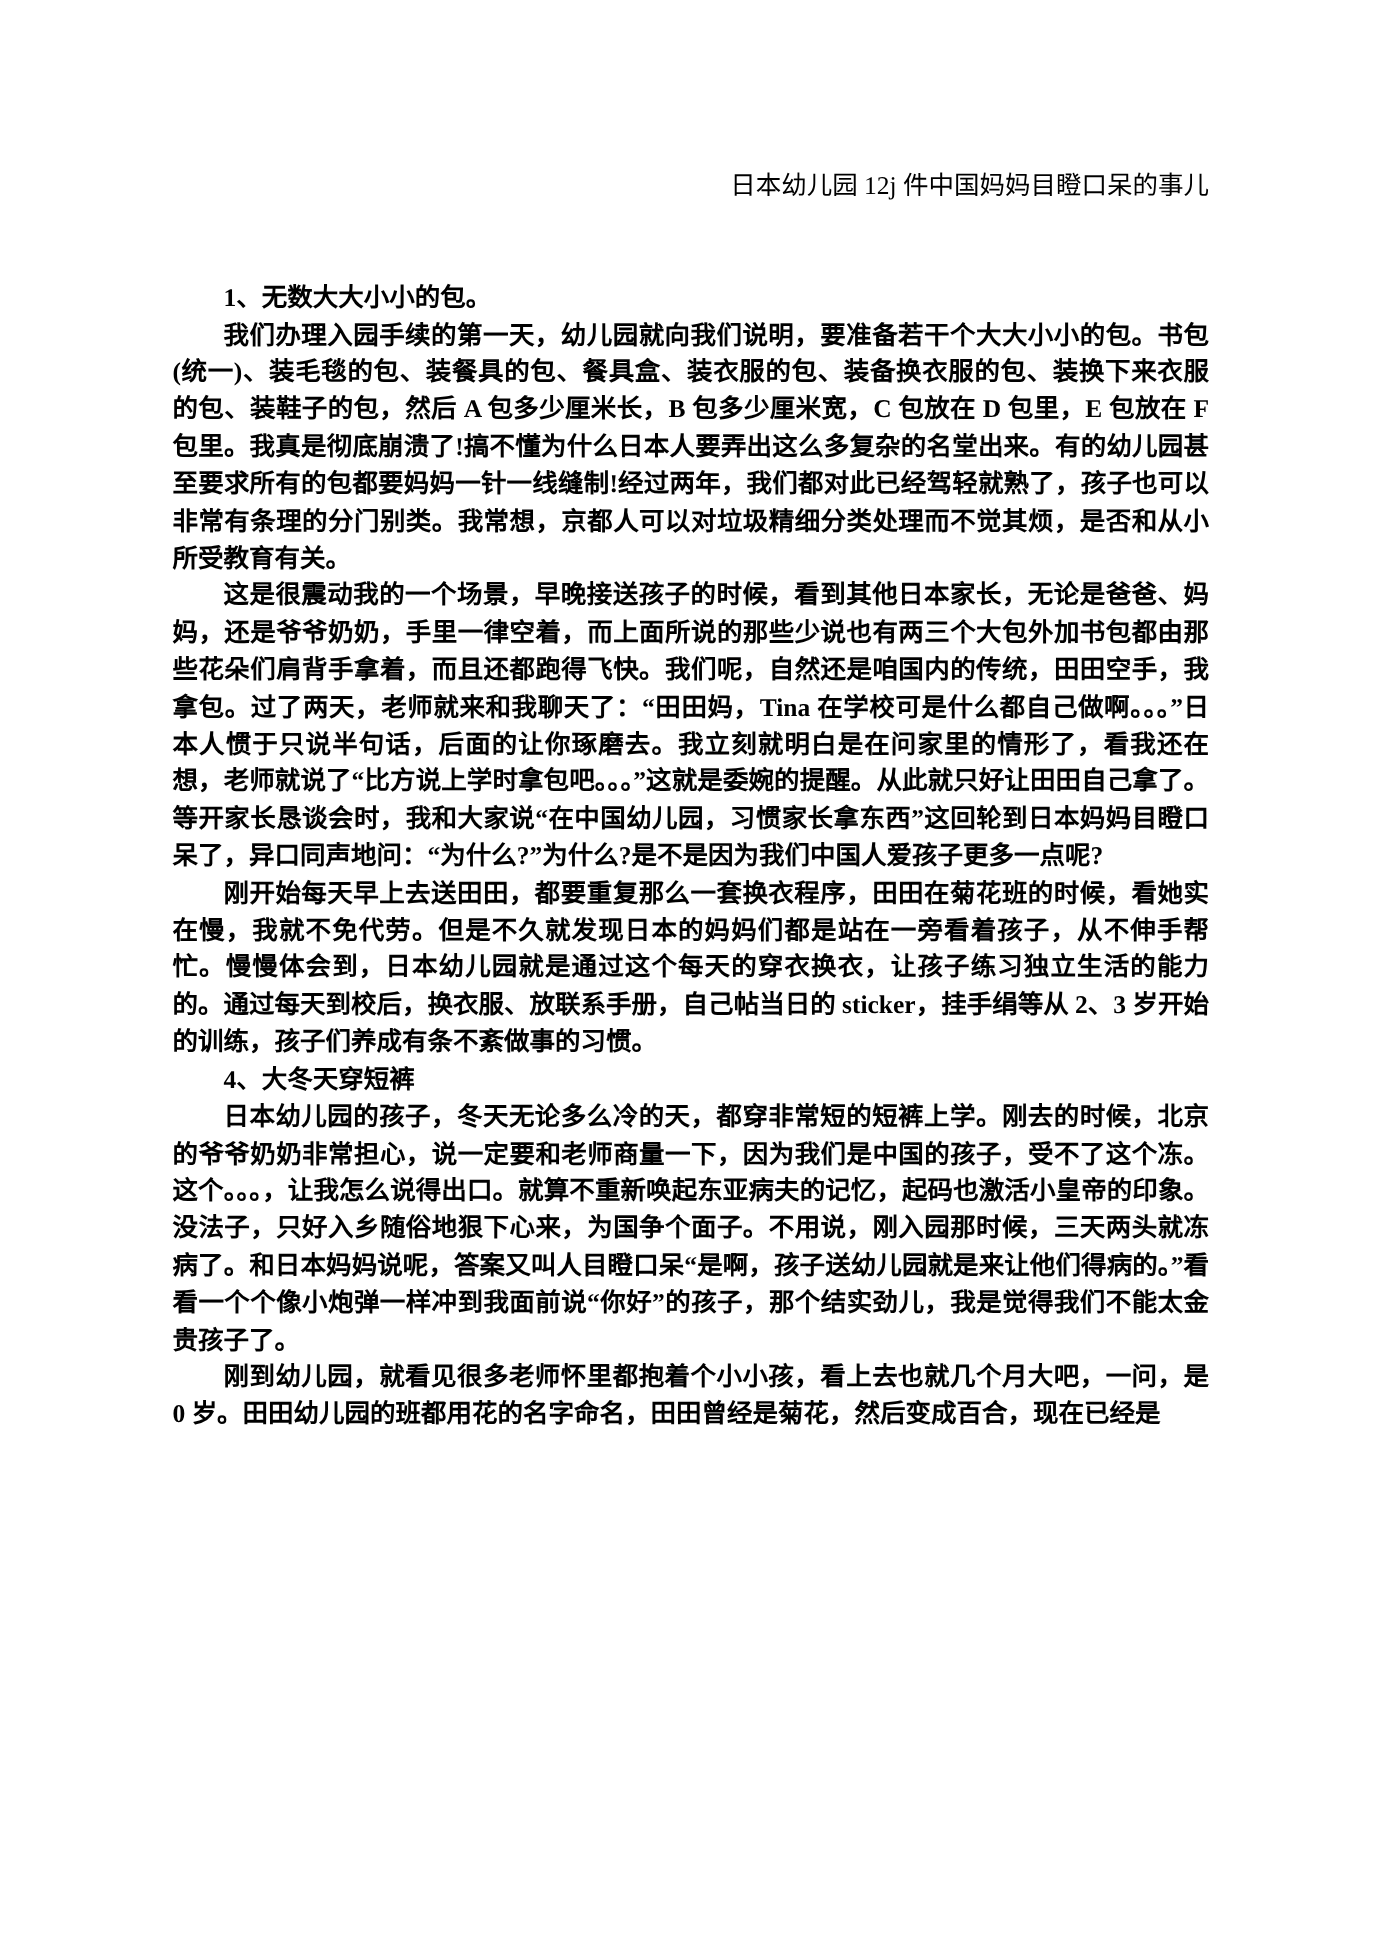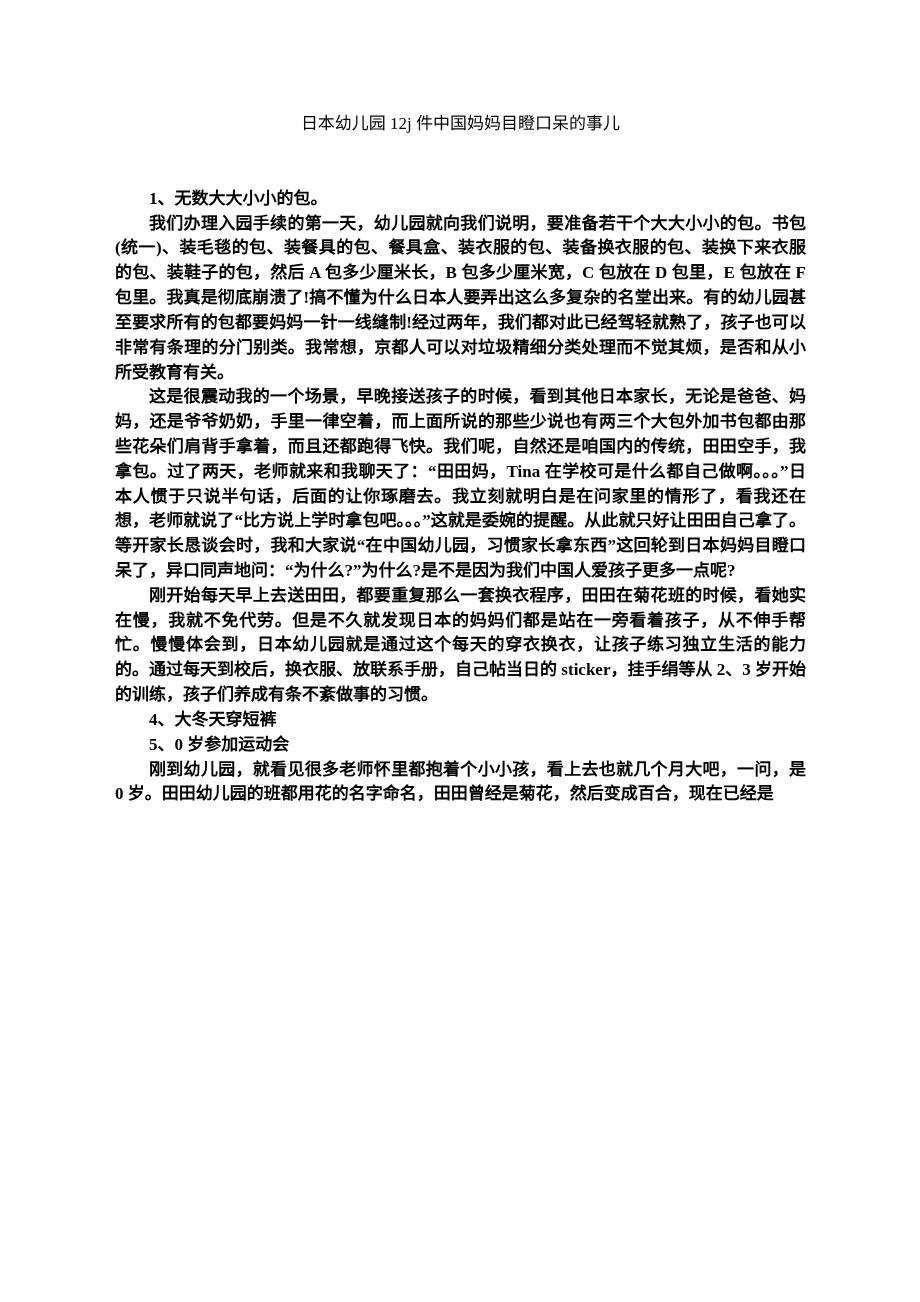--- a/index.html
+++ b/index.html
@@ -14,21 +14,21 @@
     height: 1302px;
     overflow: hidden;
     background: #ffffff;
     padding: 112px 114px 40px 115px;
   }
   .doc-title {
     font-size: 17px;
     font-weight: normal;
     line-height: 1.46;
     margin-bottom: 50px;
-    text-align: center;
+    text-align: right;
   }
   .para {
     font-size: 17px;
     line-height: 1.46;
     text-align: justify;
     text-indent: 2em;
     word-break: break-all;
     font-weight: bold;
   }
 </style>
@@ -39,16 +39,16 @@
   <h1 class="doc-title">日本幼儿园 12j 件中国妈妈目瞪口呆的事儿</h1>
 
   <p class="para">1、无数大大小小的包。</p>
   <p class="para">我们办理入园手续的第一天，幼儿园就向我们说明，要准备若干个大大小小的包。书包(统一)、装毛毯的包、装餐具的包、餐具盒、装衣服的包、装备换衣服的包、装换下来衣服的包、装鞋子的包，然后 A 包多少厘米长，B 包多少厘米宽，C 包放在 D 包里，E 包放在 F 包里。我真是彻底崩溃了!搞不懂为什么日本人要弄出这么多复杂的名堂出来。有的幼儿园甚至要求所有的包都要妈妈一针一线缝制!经过两年，我们都对此已经驾轻就熟了，孩子也可以非常有条理的分门别类。我常想，京都人可以对垃圾精细分类处理而不觉其烦，是否和从小所受教育有关。</p>
 
   <p class="para">这是很震动我的一个场景，早晚接送孩子的时候，看到其他日本家长，无论是爸爸、妈妈，还是爷爷奶奶，手里一律空着，而上面所说的那些少说也有两三个大包外加书包都由那些花朵们肩背手拿着，而且还都跑得飞快。我们呢，自然还是咱国内的传统，田田空手，我拿包。过了两天，老师就来和我聊天了：“田田妈，Tina 在学校可是什么都自己做啊。。。”日本人惯于只说半句话，后面的让你琢磨去。我立刻就明白是在问家里的情形了，看我还在想，老师就说了“比方说上学时拿包吧。。。”这就是委婉的提醒。从此就只好让田田自己拿了。等开家长恳谈会时，我和大家说“在中国幼儿园，习惯家长拿东西”这回轮到日本妈妈目瞪口呆了，异口同声地问：“为什么?”为什么?是不是因为我们中国人爱孩子更多一点呢?</p>
 
   <p class="para">刚开始每天早上去送田田，都要重复那么一套换衣程序，田田在菊花班的时候，看她实在慢，我就不免代劳。但是不久就发现日本的妈妈们都是站在一旁看着孩子，从不伸手帮忙。慢慢体会到，日本幼儿园就是通过这个每天的穿衣换衣，让孩子练习独立生活的能力的。通过每天到校后，换衣服、放联系手册，自己帖当日的 sticker，挂手绢等从 2、3 岁开始的训练，孩子们养成有条不紊做事的习惯。</p>
 
   <p class="para">4、大冬天穿短裤</p>
+  <p class="para">日本幼儿园的孩子，冬天无论多么冷的天，都穿非常短的短裤上学。刚去的时候，北京的爷爷奶奶非常担心，说一定要和老师商量一下，因为我们是中国的孩子，受不了这个冻。这个。。。，让我怎么说得出口。就算不重新唤起东亚病夫的记忆，起码也激活小皇帝的印象。没法子，只好入乡随俗地狠下心来，为国争个面子。不用说，刚入园那时候，三天两头就冻病了。和日本妈妈说呢，答案又叫人目瞪口呆“是啊，孩子送幼儿园就是来让他们得病的。”看看一个个像小炮弹一样冲到我面前说“你好”的孩子，那个结实劲儿，我是觉得我们不能太金贵孩子了。</p>
 
-  <p class="para">5、0 岁参加运动会</p>
   <p class="para">刚到幼儿园，就看见很多老师怀里都抱着个小小孩，看上去也就几个月大吧，一问，是 0 岁。田田幼儿园的班都用花的名字命名，田田曾经是菊花，然后变成百合，现在已经是</p>
 </div>
 
 </body></html>

